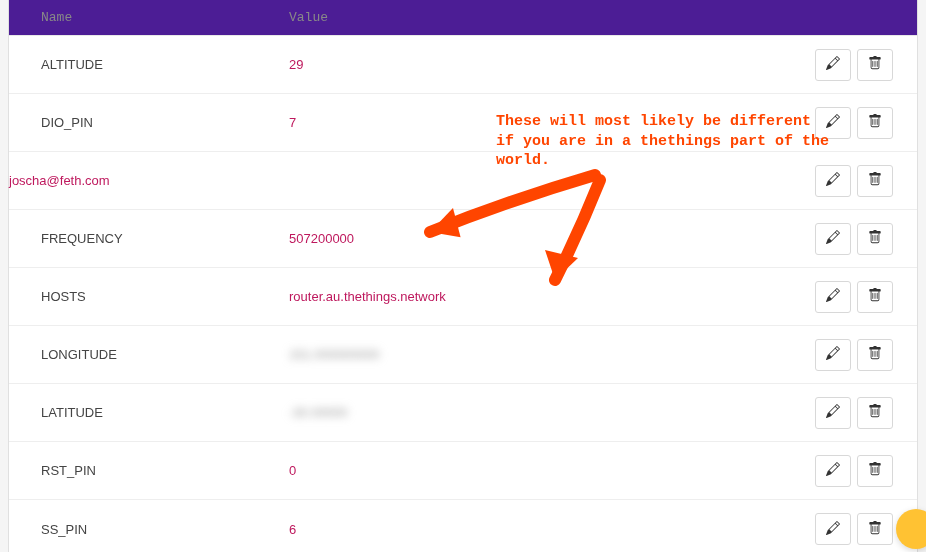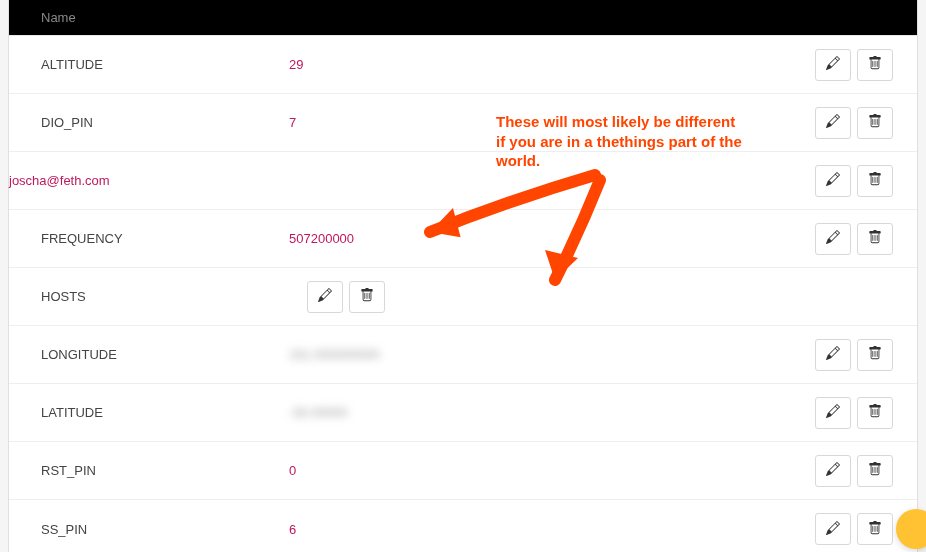--- a/index.html
+++ b/index.html
@@ -11,22 +11,23 @@
     }
     .container {
       background: #fff;
       margin: 0 8px;
       border: 1px solid #e0e0e0;
       border-top: none;
     }
     .header-row {
       display: flex;
       padding: 10px 0;
-      background: #000000;
+      background: #4c1d95;
       border-bottom: 1px solid #e8e8e8;
+      font-family: Liberation Mono, monospace;
     }
     .header-row .col-name, .header-row .col-value {
       color: #888;
       font-size: 13px;
     }
     .row {
       display: flex;
       align-items: center;
       border-bottom: 1px solid #eee;
       min-height: 58px;
@@ -95,20 +96,21 @@
     }
   </style>
 </head>
 <body>
 
 <div class="wrapper">
   <div class="container">
 
     <div class="header-row">
       <div class="col-name">Name</div>
+      <div class="col-value">Value</div>
       <div class="col-actions"></div>
     </div>
 
     <div id="rows">
         <div class="row">
           <div class="col-name">ALTITUDE</div>
           <div class="col-value">29</div>
           <div class="col-actions">
             <div class="icon-btn">
               <span><svg viewBox="0 0 16 16">
@@ -168,20 +170,21 @@
             <div class="icon-btn">
               <span><svg viewBox="0 0 16 16">
                   <path d="M5.5 5.5A.5.5 0 0 1 6 6v6a.5.5 0 0 1-1 0V6a.5.5 0 0 1 .5-.5zm2.5 0a.5.5 0 0 1 .5.5v6a.5.5 0 0 1-1 0V6a.5.5 0 0 1 .5-.5zm3 .5a.5.5 0 0 0-1 0v6a.5.5 0 0 0 1 0V6z"></path>
                   <path d="M14.5 3a1 1 0 0 1-1 1H13v9a2 2 0 0 1-2 2H5a2 2 0 0 1-2-2V4h-.5a1 1 0 0 1-1-1V2a1 1 0 0 1 1-1H6a1 1 0 0 1 1-1h2a1 1 0 0 1 1 1h3.5a1 1 0 0 1 1 1v1zM4.118 4 4 4.059V13a1 1 0 0 0 1 1h6a1 1 0 0 0 1-1V4.059L11.882 4H4.118zM2.5 3V2h11v1h-11z"></path>
                 </svg></span>
             </div>
           </div>
         </div>
         <div class="row">
           <div class="col-name">HOSTS</div>
+          <div class="col-value">router.au.thethings.network</div>
           <div class="col-actions">
             <div class="icon-btn">
               <span><svg viewBox="0 0 16 16">
                   <path d="M12.146.146a.5.5 0 0 1 .708 0l3 3a.5.5 0 0 1 0 .708l-10 10a.5.5 0 0 1-.168.11l-5 2a.5.5 0 0 1-.65-.65l2-5a.5.5 0 0 1 .11-.168l10-10zM11.207 2.5L13.5 4.793 14.793 3.5 12.5 1.207 11.207 2.5zm1.586 3L10.5 3.207 4 9.707V10h.5a.5.5 0 0 1 .5.5v.5h.5a.5.5 0 0 1 .5.5v.5h.293l6.5-6.5z"></path>
                 </svg></span>
             </div>
             <div class="icon-btn">
               <span><svg viewBox="0 0 16 16">
                   <path d="M5.5 5.5A.5.5 0 0 1 6 6v6a.5.5 0 0 1-1 0V6a.5.5 0 0 1 .5-.5zm2.5 0a.5.5 0 0 1 .5.5v6a.5.5 0 0 1-1 0V6a.5.5 0 0 1 .5-.5zm3 .5a.5.5 0 0 0-1 0v6a.5.5 0 0 0 1 0V6z"></path>
                   <path d="M14.5 3a1 1 0 0 1-1 1H13v9a2 2 0 0 1-2 2H5a2 2 0 0 1-2-2V4h-.5a1 1 0 0 1-1-1V2a1 1 0 0 1 1-1H6a1 1 0 0 1 1-1h2a1 1 0 0 1 1 1h3.5a1 1 0 0 1 1 1v1zM4.118 4 4 4.059V13a1 1 0 0 0 1 1h6a1 1 0 0 0 1-1V4.059L11.882 4H4.118zM2.5 3V2h11v1h-11z"></path>
@@ -254,21 +257,21 @@
                   <path d="M5.5 5.5A.5.5 0 0 1 6 6v6a.5.5 0 0 1-1 0V6a.5.5 0 0 1 .5-.5zm2.5 0a.5.5 0 0 1 .5.5v6a.5.5 0 0 1-1 0V6a.5.5 0 0 1 .5-.5zm3 .5a.5.5 0 0 0-1 0v6a.5.5 0 0 0 1 0V6z"></path>
                   <path d="M14.5 3a1 1 0 0 1-1 1H13v9a2 2 0 0 1-2 2H5a2 2 0 0 1-2-2V4h-.5a1 1 0 0 1-1-1V2a1 1 0 0 1 1-1H6a1 1 0 0 1 1-1h2a1 1 0 0 1 1 1h3.5a1 1 0 0 1 1 1v1zM4.118 4 4 4.059V13a1 1 0 0 0 1 1h6a1 1 0 0 0 1-1V4.059L11.882 4H4.118zM2.5 3V2h11v1h-11z"></path>
                 </svg></span>
             </div>
           </div>
         </div>
       </div>
 
   </div>
 
-  <div class="annotation" style="left:496px; top:112px;">
+  <div class="annotation" style="left:496px; top:112px;font-family:Liberation Mono, monospace;">
     <span>These will most likely be different</span><br>
     <span>if you are in a thethings part of the</span><br>
     <span>world.</span>
   </div>
 
   <svg class="arrow-svg" style="left:0; top:0;" width="926" height="552">
     <defs>
       <marker id="arrowhead" markerWidth="6" markerHeight="6" refX="2" refY="3" orient="auto">
         <polygon points="0 0, 6 3, 0 6" fill="#ff4500"></polygon>
       </marker>

